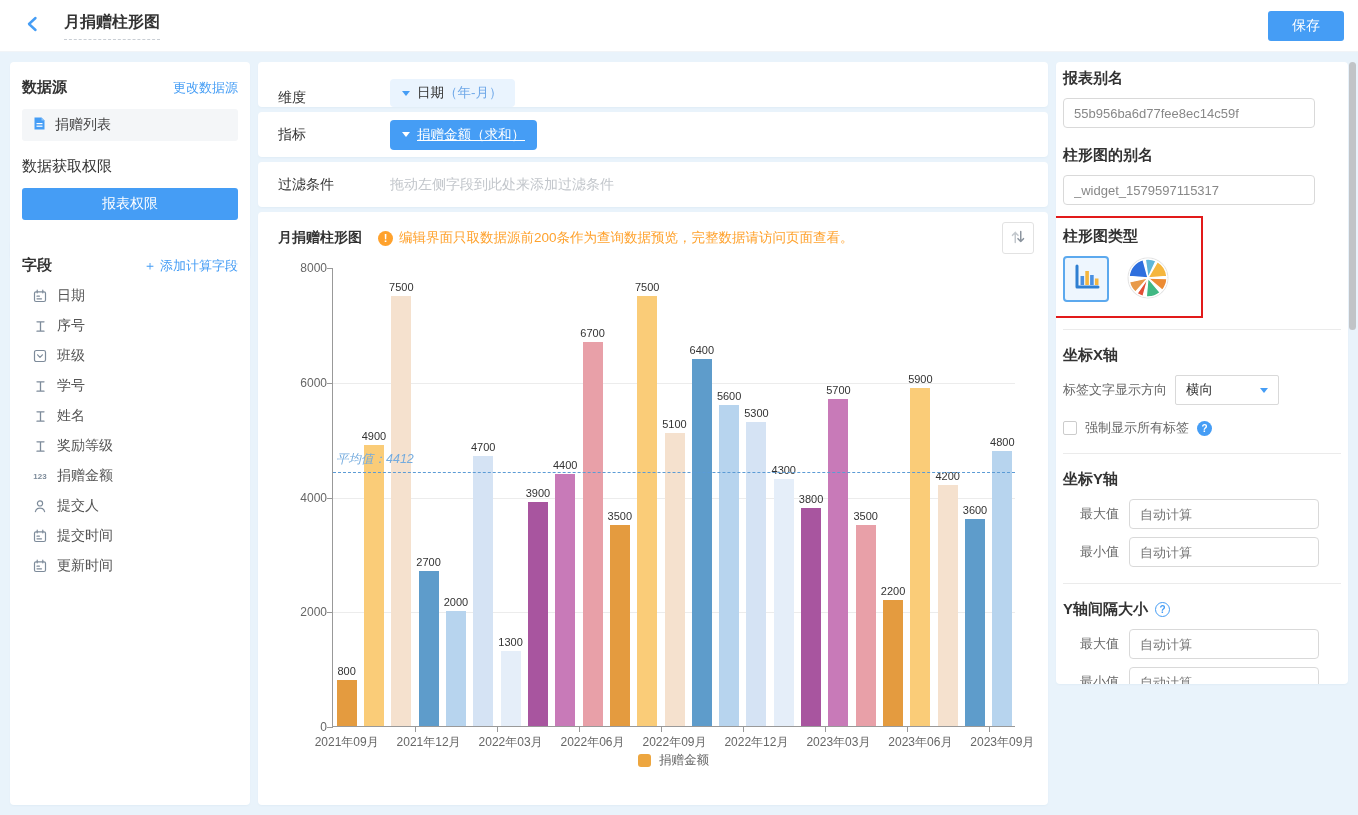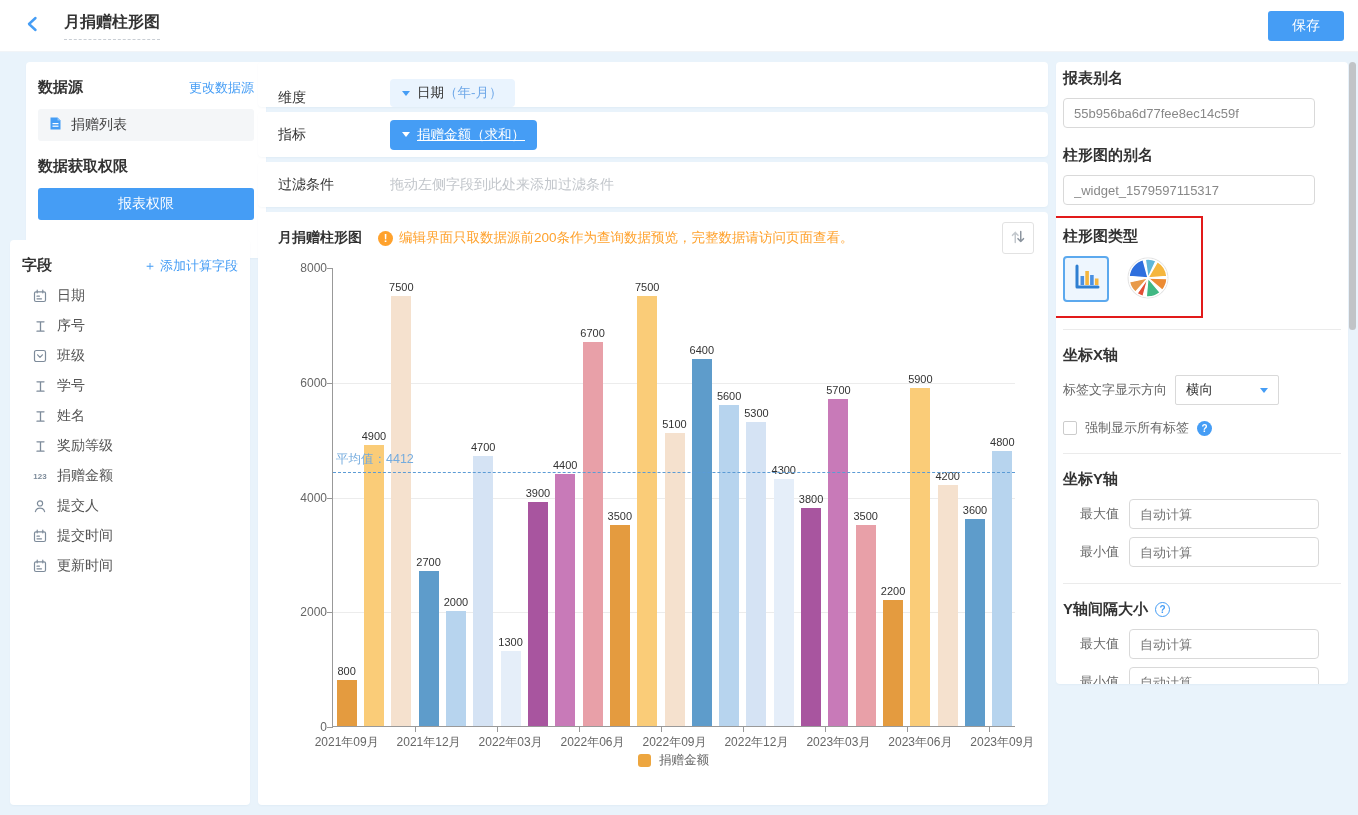--- a/index.html
+++ b/index.html
@@ -11,26 +11,26 @@
   .topbar { position:absolute; top:0; left:0; right:0; height:52px; background:#fff; border-bottom:1px solid #f1f4f7; display:flex; align-items:center; padding:0 14px 0 24px; z-index:6; }
   .back-btn { width:22px; height:22px; cursor:pointer; display:flex; align-items:center; }
   .page-title-wrap { margin-left:18px; position:relative; }
   .page-title { font-size:16px; font-weight:700; color:#333; padding-bottom:6px; border-bottom:1px dashed #c9ced4; }
   .save-btn { margin-left:auto; width:76px; height:30px; background:#459DF5; color:#fff; border:none; border-radius:3px; font-size:14px; cursor:pointer; }
 
   
   .card { position:absolute; background:#fff; border-radius:4px; box-shadow:0 1px 2px rgba(30,80,120,.04); }
 
   
-  .card-datasource { left:26px; top:62px; width:240px; height:196px; padding:16px 12px 8px 12px; }
+  .card-datasource { left:10px; top:62px; width:240px; height:196px; padding:16px 12px 8px 12px; }
   .panel-head { display:flex; align-items:center; justify-content:space-between; }
   .panel-title { font-size:15px; font-weight:700; color:#333; }
   .blue-link { color:#459DF5; font-size:13px; cursor:pointer; text-decoration:none; }
   .source-item { margin-top:12px; height:32px; background:#F4F6F8; border-radius:3px; display:flex; align-items:center; padding:0 10px; gap:8px; font-size:14px; color:#444; cursor:pointer; }
-  .perm-title { margin-top:16px; font-size:15px; font-weight:700; }
+  .perm-title { margin-top:16px; font-size:15px; font-weight:400; }
   .perm-btn { margin-top:12px; width:100%; height:32px; background:#459DF5; color:#fff; border:none; border-radius:3px; font-size:14px; cursor:pointer; }
 
   .card-fields { left:10px; top:240px; width:240px; height:565px; padding:16px 12px; }
   .fields-list { margin-top:6px; }
   .field-item { height:30px; display:flex; align-items:center; gap:9px; padding-left:10px; color:#555; font-size:14px; cursor:pointer; }
   .field-item .ficon { width:16px; display:flex; justify-content:center; align-items:center; color:#7D8B9A; }
   .num-icon { font-size:8px; color:#7D8B9A; letter-spacing:0; font-weight:700; }
 
   
   .cfg-row { left:258px; width:790px; height:45px; display:flex; align-items:center; padding-left:20px; }
@@ -319,21 +319,21 @@
         <div class="bar-val" style="left: 537.06px; bottom: 129.225px;">2200</div>
         <div class="bar" style="left: 577.38px; height: 338.512px; background: rgb(250, 204, 120);"></div>
         <div class="bar-val" style="left: 564.38px; bottom: 341.512px;">5900</div>
         <div class="bar" style="left: 604.7px; height: 240.975px; background: rgb(245, 225, 206);"></div>
         <div class="bar-val" style="left: 591.7px; bottom: 243.975px;">4200</div>
         <div class="bar" style="left: 632.02px; height: 206.55px; background: rgb(94, 156, 203);"></div>
         <div class="bar-val" style="left: 619.02px; bottom: 209.55px;">3600</div>
         <div class="bar" style="left: 659.34px; height: 275.4px; background: rgb(183, 212, 238);"></div>
         <div class="bar-val" style="left: 646.34px; bottom: 278.4px;">4800</div>
         <div class="avg-line" style="bottom: 253.138px;"></div>
-        <div class="avg-label" style="left: 3px; bottom: 258.139px;">平均值：4412</div>
+        <div class="avg-label" style="left: 3px; bottom: 258.139px; font-style: italic;">平均值：4412</div>
         <div class="xtick" style="left: 81.96px;"></div>
         <div class="xtick" style="left: 163.92px;"></div>
         <div class="xtick" style="left: 245.88px;"></div>
         <div class="xtick" style="left: 327.84px;"></div>
         <div class="xtick" style="left: 409.8px;"></div>
         <div class="xtick" style="left: 491.76px;"></div>
         <div class="xtick" style="left: 573.72px;"></div>
         <div class="xtick" style="left: 655.68px;"></div>
         <div class="xlab" style="left: -29.34px;">2021年09月</div>
         <div class="xlab" style="left: 52.62px;">2021年12月</div>

